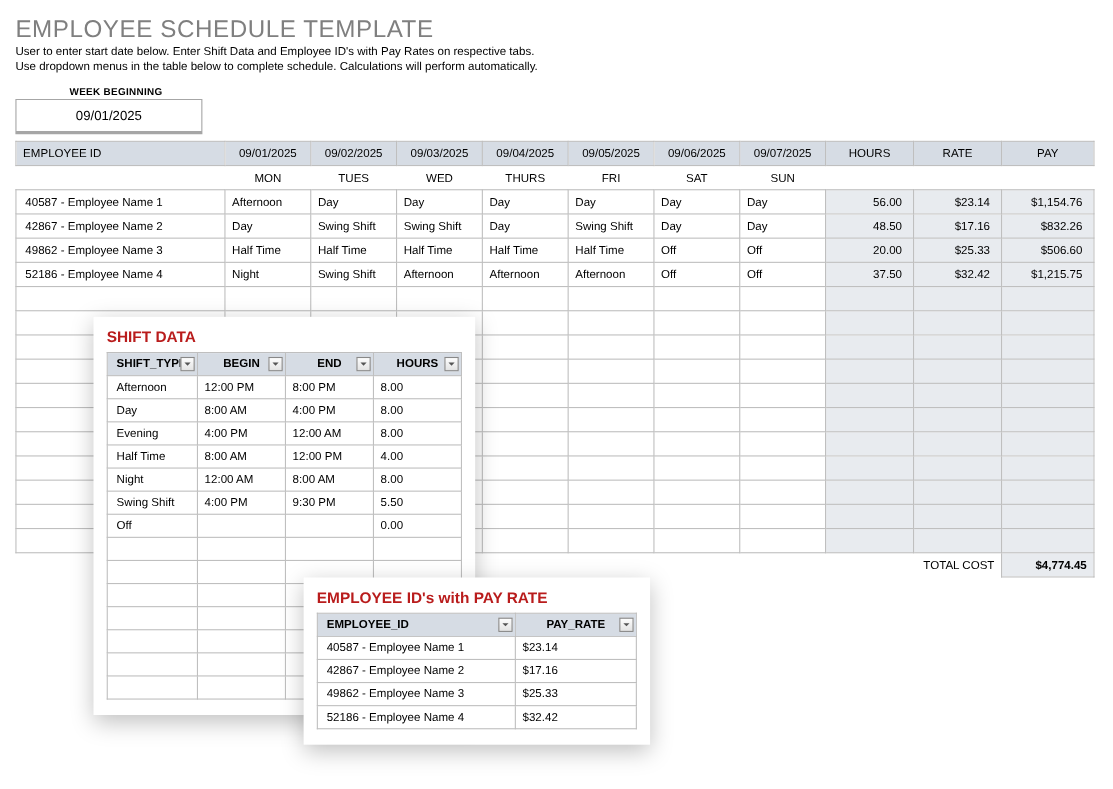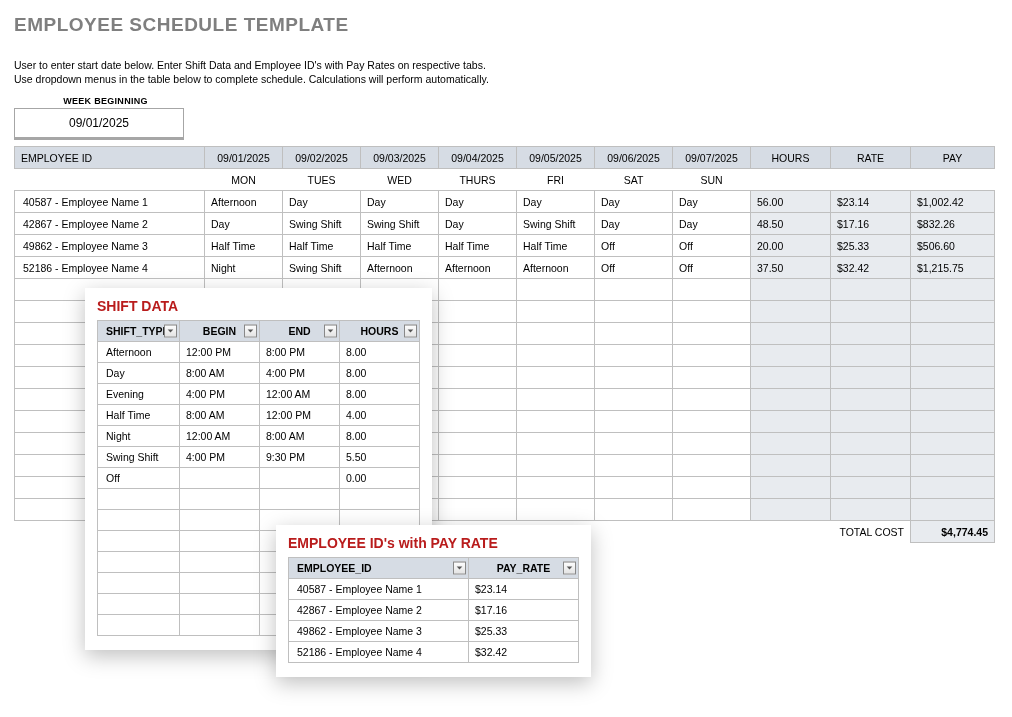--- a/index.html
+++ b/index.html
@@ -9,25 +9,25 @@
     font-family: "Century Gothic", "Trebuchet MS", Arial, sans-serif;
     font-size: 11px;
     color: #000;
     background: #fff;
     width: 1012px;
     height: 717px;
     overflow: hidden;
     position: relative;
   }
   .title {
-    font-size: 19px;
-    font-weight: bold;
+    font-size: 22px;
+    font-weight: normal;
     color: #7f7f7f;
     letter-spacing: 0.5px;
-    margin-bottom: 22px;
+    margin-bottom: 0;
   }
   .instructions {
     font-size: 10.5px;
     color: #000;
     line-height: 1.35;
     margin-bottom: 10px;
   }
   .week-beginning-wrap { margin-bottom: 6px;}
   .week-beginning-label {
     font-size: 9px;
@@ -60,21 +60,21 @@
   .day-row td:first-child { text-align:left; }
   .main-table thead th {
     background: #d6dce4;
     font-weight: normal;
     text-align: center;
     font-size: 10.5px;
   }
   .main-table thead th:first-child { text-align: left; }
   .main-table tbody td { font-size: 10.5px; }
   .main-table tbody td:first-child { text-align: left; padding-left:8px;}
-  .calc-col { background: #e8ebef; text-align: left; padding-right:10px !important; }
+  .calc-col { background: #e8ebef; text-align: right; padding-right:10px !important; }
   .empty-calc { background: #e8ebef; }
   .total-label { text-align: right; font-size:10.5px; border:none !important; padding-right:8px;}
   .total-val { background:#e8ebef; text-align:right; font-weight:bold; padding-right:10px; border:1px solid #bfbfbf;}
 
   
   .panel {
     position: absolute;
     background: #fff;
     box-shadow: 0 6px 20px rgba(0,0,0,0.25);
     padding: 10px 12px 14px 12px;
@@ -168,21 +168,21 @@
         <td>40587 - Employee Name 1</td>
         <td>Afternoon</td>
         <td>Day</td>
         <td>Day</td>
         <td>Day</td>
         <td>Day</td>
         <td>Day</td>
         <td>Day</td>
         <td class="calc-col">56.00</td>
         <td class="calc-col">$23.14</td>
-        <td class="calc-col">$1,002.42</td>
+        <td class="calc-col">$1,154.76</td>
       </tr>
       <tr>
         <td>42867 - Employee Name 2</td>
         <td>Day</td>
         <td>Swing Shift</td>
         <td>Swing Shift</td>
         <td>Day</td>
         <td>Swing Shift</td>
         <td>Day</td>
         <td>Day</td>

